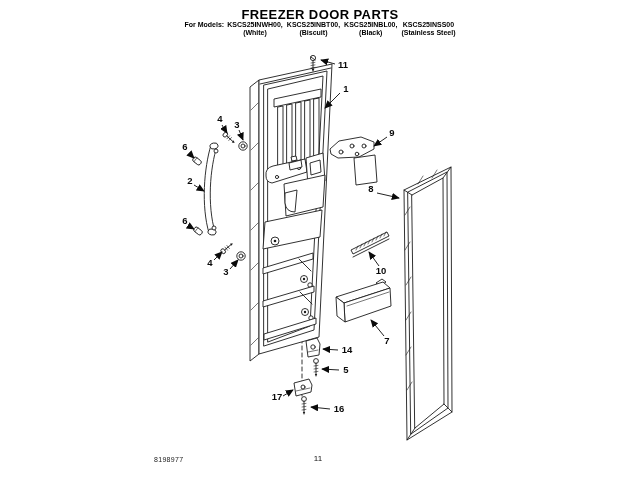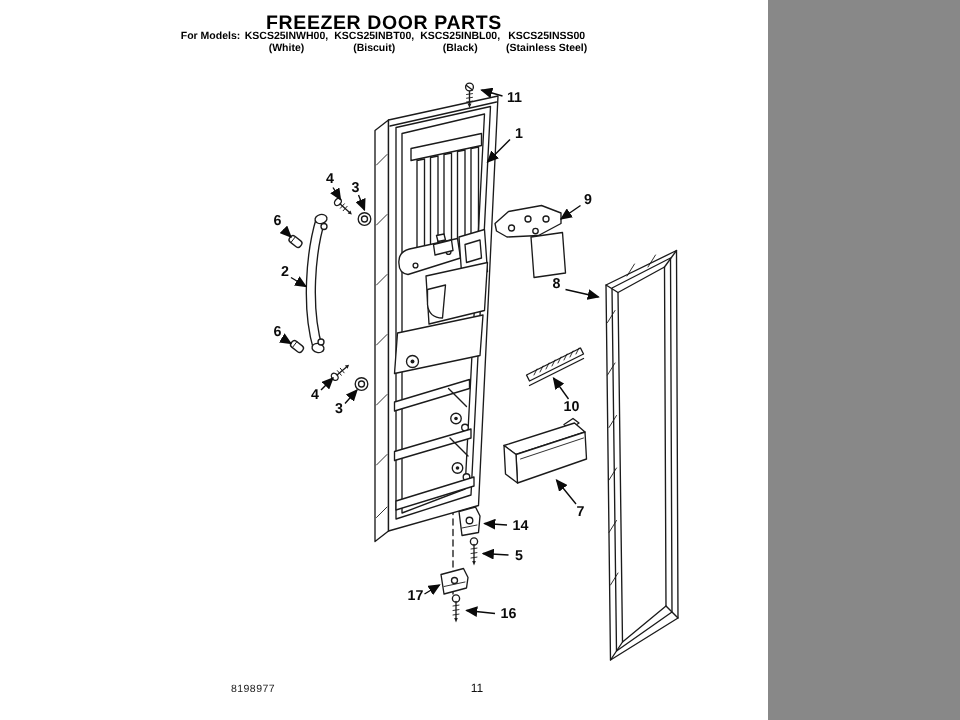--- a/index.html
+++ b/index.html
@@ -1,16 +1,16 @@
 <!DOCTYPE html>
 <html><head>
 <meta charset="utf-8">
 <style>
   html,body{margin:0;padding:0;background:#888;}
-  .page{position:relative;width:512px;height:480px;background:#ffffff;overflow:hidden;
+  .page{position:relative;width:640px;height:480px;background:#ffffff;overflow:hidden;
         font-family:"Liberation Sans",sans-serif;color:#000;}
   .title{position:absolute;top:7px;left:0;right:0;text-align:center;
          font-size:13px;font-weight:bold;letter-spacing:.4px;}
   .models{position:absolute;top:21px;left:50%;transform:translateX(-50%);
           border-collapse:collapse;font-size:7px;font-weight:bold;line-height:1.2;
           white-space:nowrap;text-align:center;}
   .models td{padding:0 2px;}
   .models td.lbl{text-align:right;padding-right:1px;}
   .doc-num{position:absolute;left:154px;top:456px;font-size:7px;color:#222;letter-spacing:.3px;}
   .page-num{position:absolute;left:306px;top:454px;width:24px;text-align:center;font-size:8px;color:#111;}

